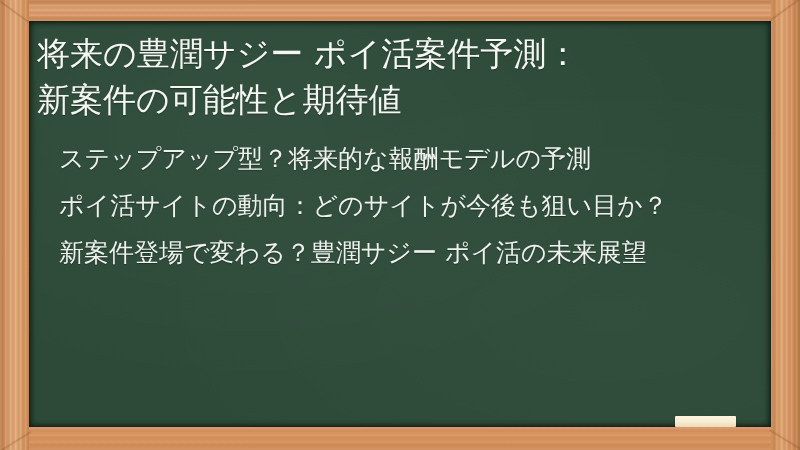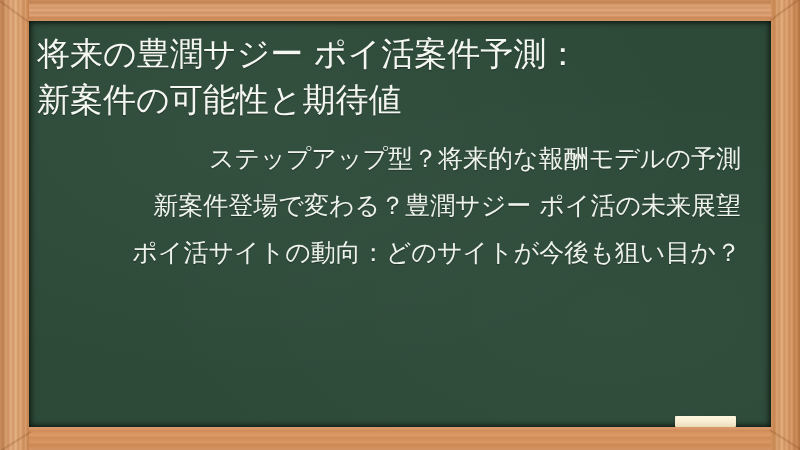--- a/index.html
+++ b/index.html
@@ -141,21 +141,20 @@
     margin: 16px 0 0 0;
     padding: 0 30px 0 30px;
   }
   #toc li {
     color: #eef2ec;
     font-size: 25px;
     line-height: 39px;
     font-weight: 400;
     margin: 0 0 8px 0;
     text-shadow: 0 1px 1px rgba(0,0,0,0.32);
-    text-align: right;
   }
 
   
   #chalk {
     position: absolute;
     left: 646px;
     top: 395px;
     width: 61px;
     height: 11px;
     border-radius: 1px;
@@ -180,22 +179,22 @@
 
   <div id="board">
 
     <div id="content">
 
       <h1 id="title">将来の豊潤サジー ポイ活案件予測：
 新案件の可能性と期待値</h1>
 
       <ul id="toc">
         <li>ステップアップ型？将来的な報酬モデルの予測</li>
+        <li>ポイ活サイトの動向：どのサイトが今後も狙い目か？</li>
         <li>新案件登場で変わる？豊潤サジー ポイ活の未来展望</li>
-        <li>ポイ活サイトの動向：どのサイトが今後も狙い目か？</li>
       </ul>
 
     </div>
 
     <div id="chalk"></div>
 
   </div>
 </div>
 
 </body></html>

